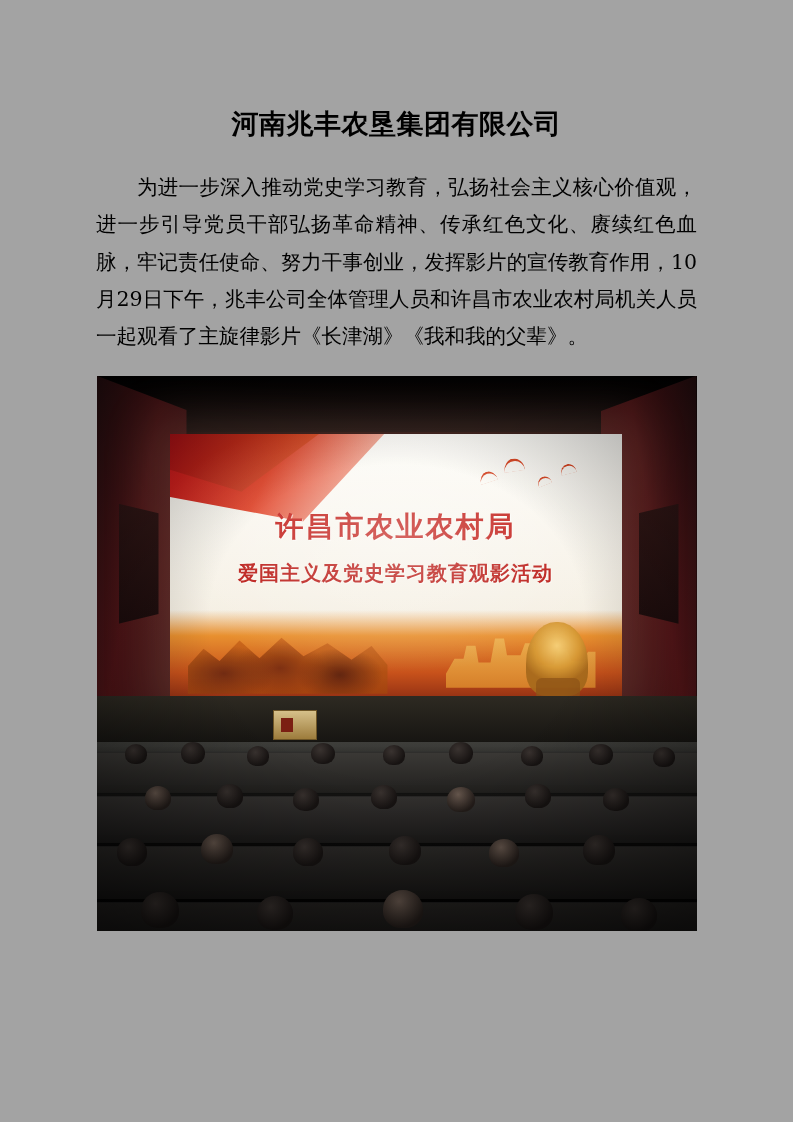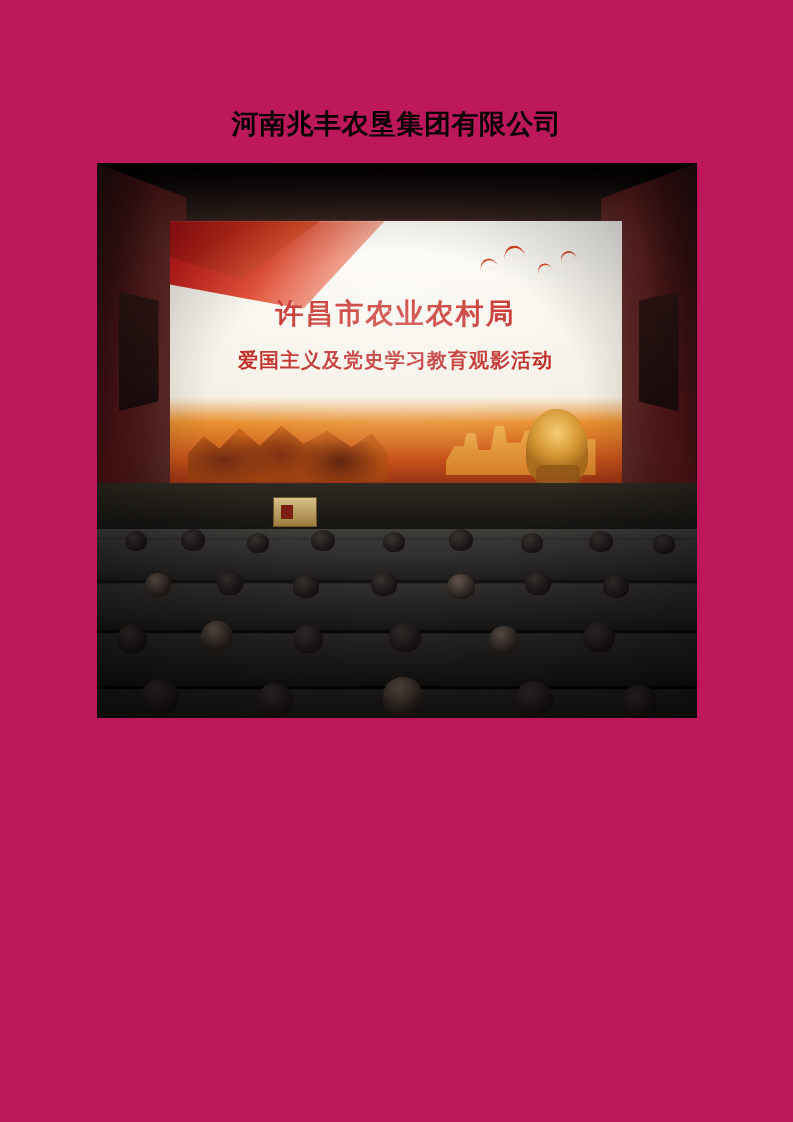--- a/index.html
+++ b/index.html
@@ -11,21 +11,21 @@
     width: 793px;
     height: 1122px;
     overflow: hidden;
     font-family: "Liberation Serif", "DejaVu Serif", serif;
     color: #000000;
   }
   .page {
     position: relative;
     width: 793px;
     height: 1122px;
-    background: #be185d;
+    background: #a3a3a3;
     box-sizing: border-box;
     padding: 0 96px;
   }
   .doc-title {
     margin: 0;
     padding-top: 104px;
     text-align: center;
     font-size: 27px;
     font-weight: bold;
     line-height: 1.45;
@@ -247,20 +247,21 @@
 </style>
 </head>
 <body>
 
 <div class="page">
 
   <h1 class="doc-title">
     <span>河南兆丰农垦集团有限公司</span>
   </h1>
 
+  <p class="body-text">为进一步深入推动党史学习教育，弘扬社会主义核心价值观，进一步引导党员干部弘扬革命精神、传承红色文化、赓续红色血脉，牢记责任使命、努力干事创业，发挥影片的宣传教育作用，10月29日下午，兆丰公司全体管理人员和许昌市农业农村局机关人员一起观看了主旋律影片《长津湖》《我和我的父辈》。</p>
 
   <div class="figure-wrap">
     <div class="photo">
       <div class="room"></div>
       <div class="ceiling"></div>
       <div class="wall-left"></div>
       <div class="wall-right"></div>
 
       <div class="screen">
         <div class="sky"></div>

